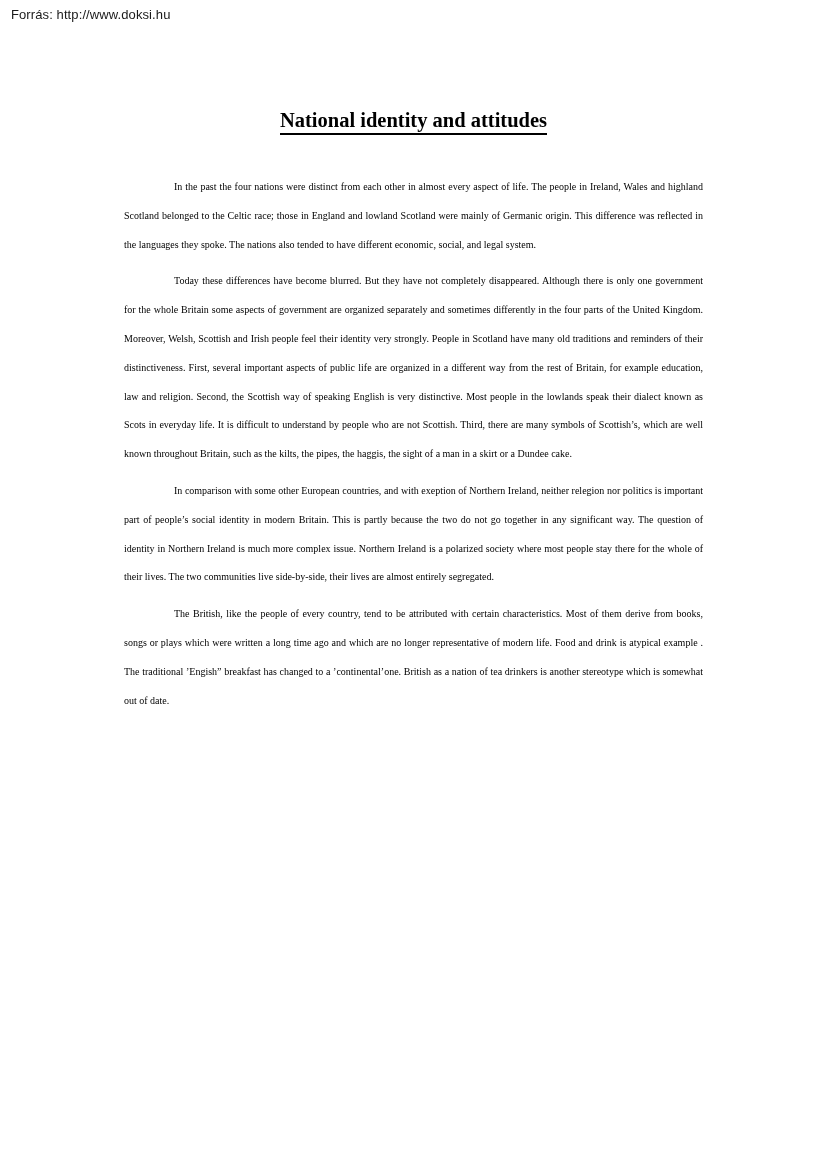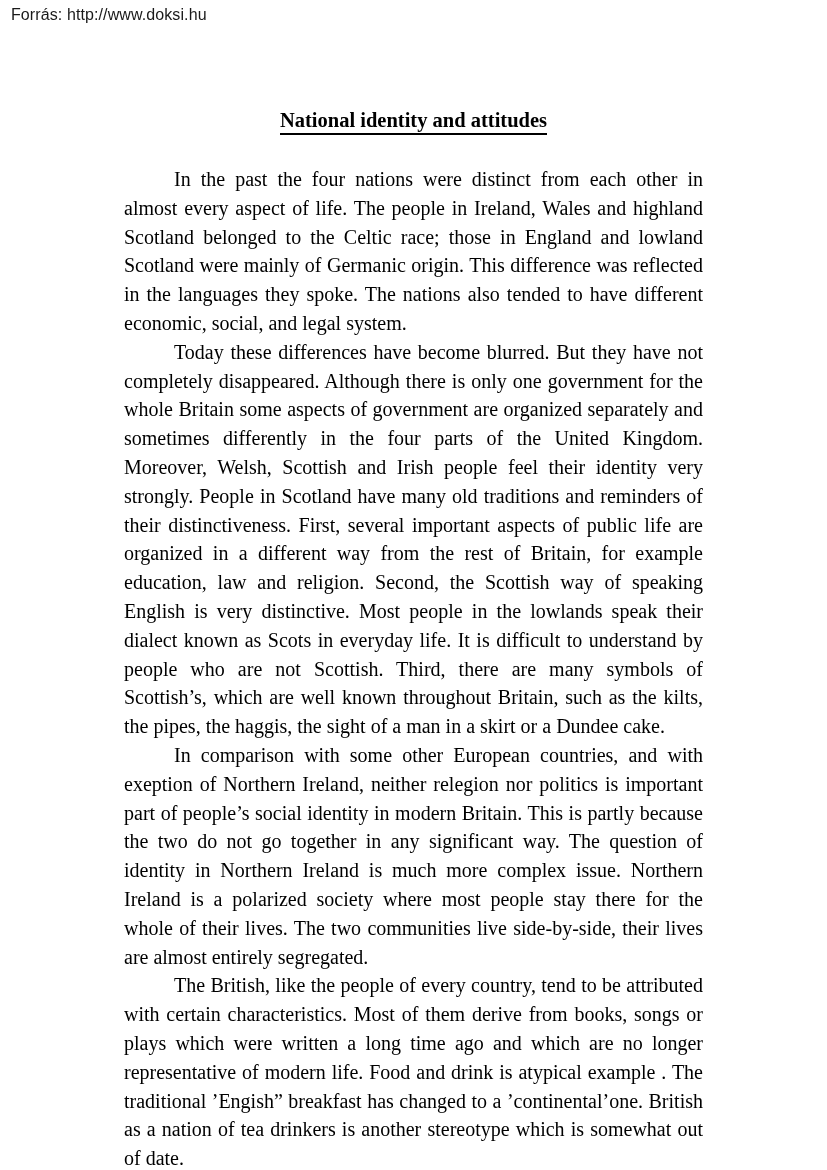--- a/index.html
+++ b/index.html
@@ -16,21 +16,21 @@
     overflow: hidden;
     box-sizing: border-box;
   }
 
   
   .source-header {
     position: absolute;
     top: 8px;
     left: 11px;
     font-family: "Liberation Sans", sans-serif;
-    font-size: 16px;
+    font-size: 13px;
     line-height: 14px;
     color: #1a1a1a;
     letter-spacing: 0.1px;
     white-space: nowrap;
   }
 
   
   .doc-body {
     position: absolute;
     left: 124px;
@@ -59,23 +59,23 @@
   }
 
   .paragraphs {
     position: absolute;
     top: 165px;
     left: 0;
     width: 579px;
   }
 
   p.para {
-    margin: 0 0 0 0;
+    margin: 8px 0 0 0;
     font-family: "Liberation Serif", "DejaVu Serif", serif;
-    font-size: 20px;
+    font-size: 10px;
     line-height: 28.8px;
     text-align: justify;
     text-justify: inter-word;
     text-indent: 50px;
     color: #000000;
     hyphens: none;
     -webkit-hyphens: none;
   }
 
   p.para:last-child {

